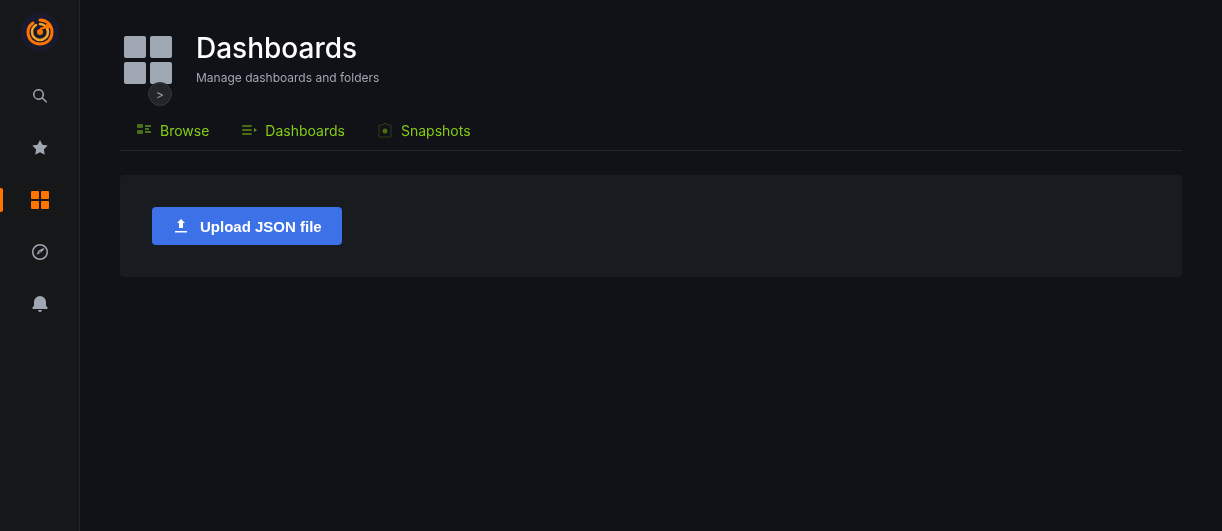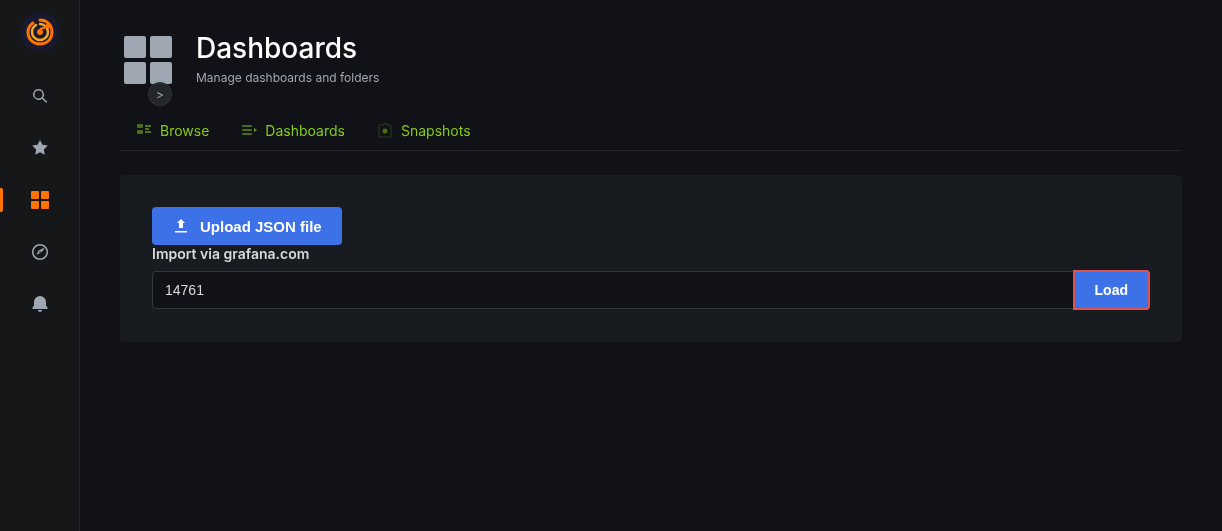--- a/index.html
+++ b/index.html
@@ -353,24 +353,15 @@
     <div class="content-area">
       
       <button class="upload-btn">
         <svg width="18" height="18" viewBox="0 0 18 18" fill="currentColor">
           <path d="M9 2l4 4H11v5H7V6H5l4-4zM3 14h12v1.5H3V14z"></path>
         </svg>
         <span>Upload JSON file</span>
       </button>
 
       
-      <div class="import-section">
-        <label>Import via grafana.com</label>
-        <div class="import-row">
-          <input class="import-input" type="text" value="14761" style="">
-          <button class="load-btn">
-            <span>Load</span>
-          </button>
-        </div>
-      </div>
     </div>
   </div>
 </div>
 
 </body></html>

